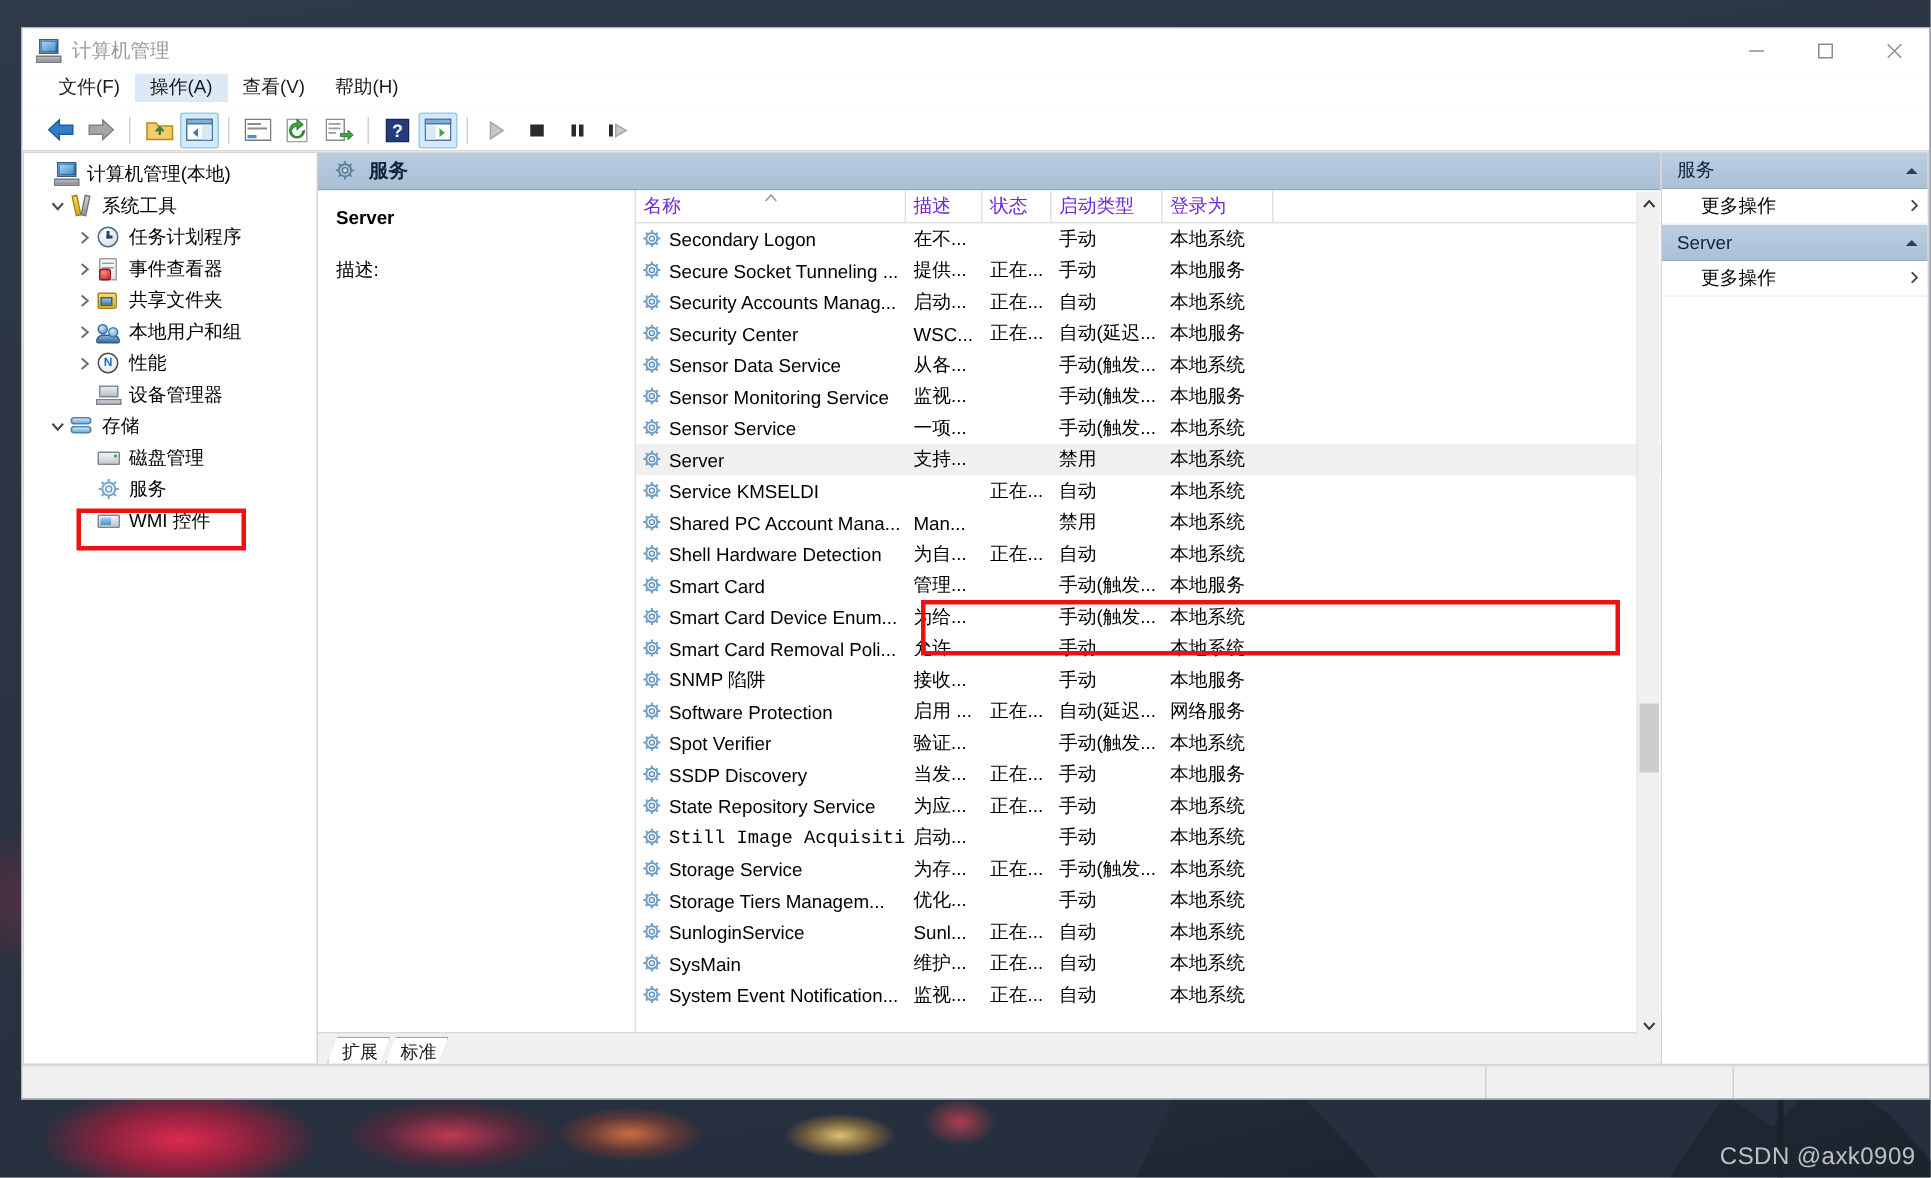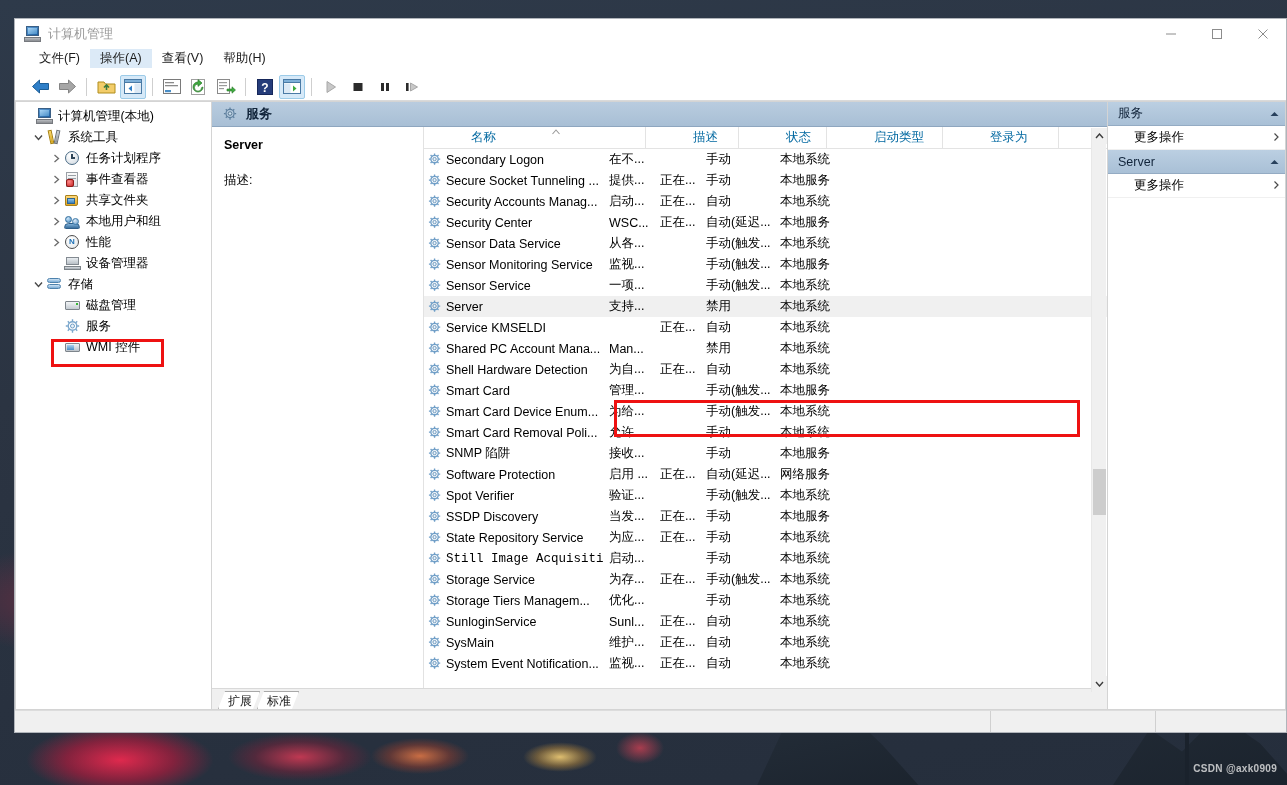--- a/index.html
+++ b/index.html
@@ -38,24 +38,23 @@
     clip-path: polygon(10% 100%, 26% 30%, 40% 58%, 56% 12%, 74% 48%, 90% 100%);
   }
   #desktop .pole {
     position: absolute;
     left: 1185px; bottom: 0; width: 4px; height: 78px;
     background: #1a222c;
   }
   #watermark {
     position: absolute; right: 10px; top: 763px;
     color: rgba(235,235,235,.78);
-    font-size: 10px;
+    font-size: 16px;
     letter-spacing: .3px;
     font-family: "Liberation Sans", sans-serif;
-    font-weight: bold;
   }
 
   
   #window {
     position: absolute;
     left: 14px; top: 18px;
     width: 1273px; height: 715px;
     background: #f0f0f0;
     border: 1px solid #b0b4ba;
     display: flex; flex-direction: column;
@@ -268,27 +267,26 @@
 
   
   .list-wrap { flex: 1; min-width: 0; display: flex; flex-direction: column; background: #fff; }
   .lv-head {
     height: 22px; min-height: 22px;
     display: flex; background: #fff;
     border-bottom: 1px solid #e3e3e3;
     position: relative;
   }
   .lv-th {
-    font-size: 12.5px; color: #0369a1;
+    font-size: 12.5px; color: #6d28d9;
     display: flex; align-items: center;
     padding-left: 5px;
     border-right: 1px solid #e3e3e3;
     position: relative;
     white-space: nowrap;
-    margin-left: 42px;
   }
   .lv-th .sortm {
     position: absolute; left: 50%; top: 0px;
     font-size: 9px; color: #777; transform: translateX(-50%);
   }
   .lv-rows { flex: 1; overflow: hidden; position: relative; }
   .lv-row {
     height: 21px; display: flex; align-items: center;
     font-size: 12.5px; color: #000;
     white-space: nowrap;

